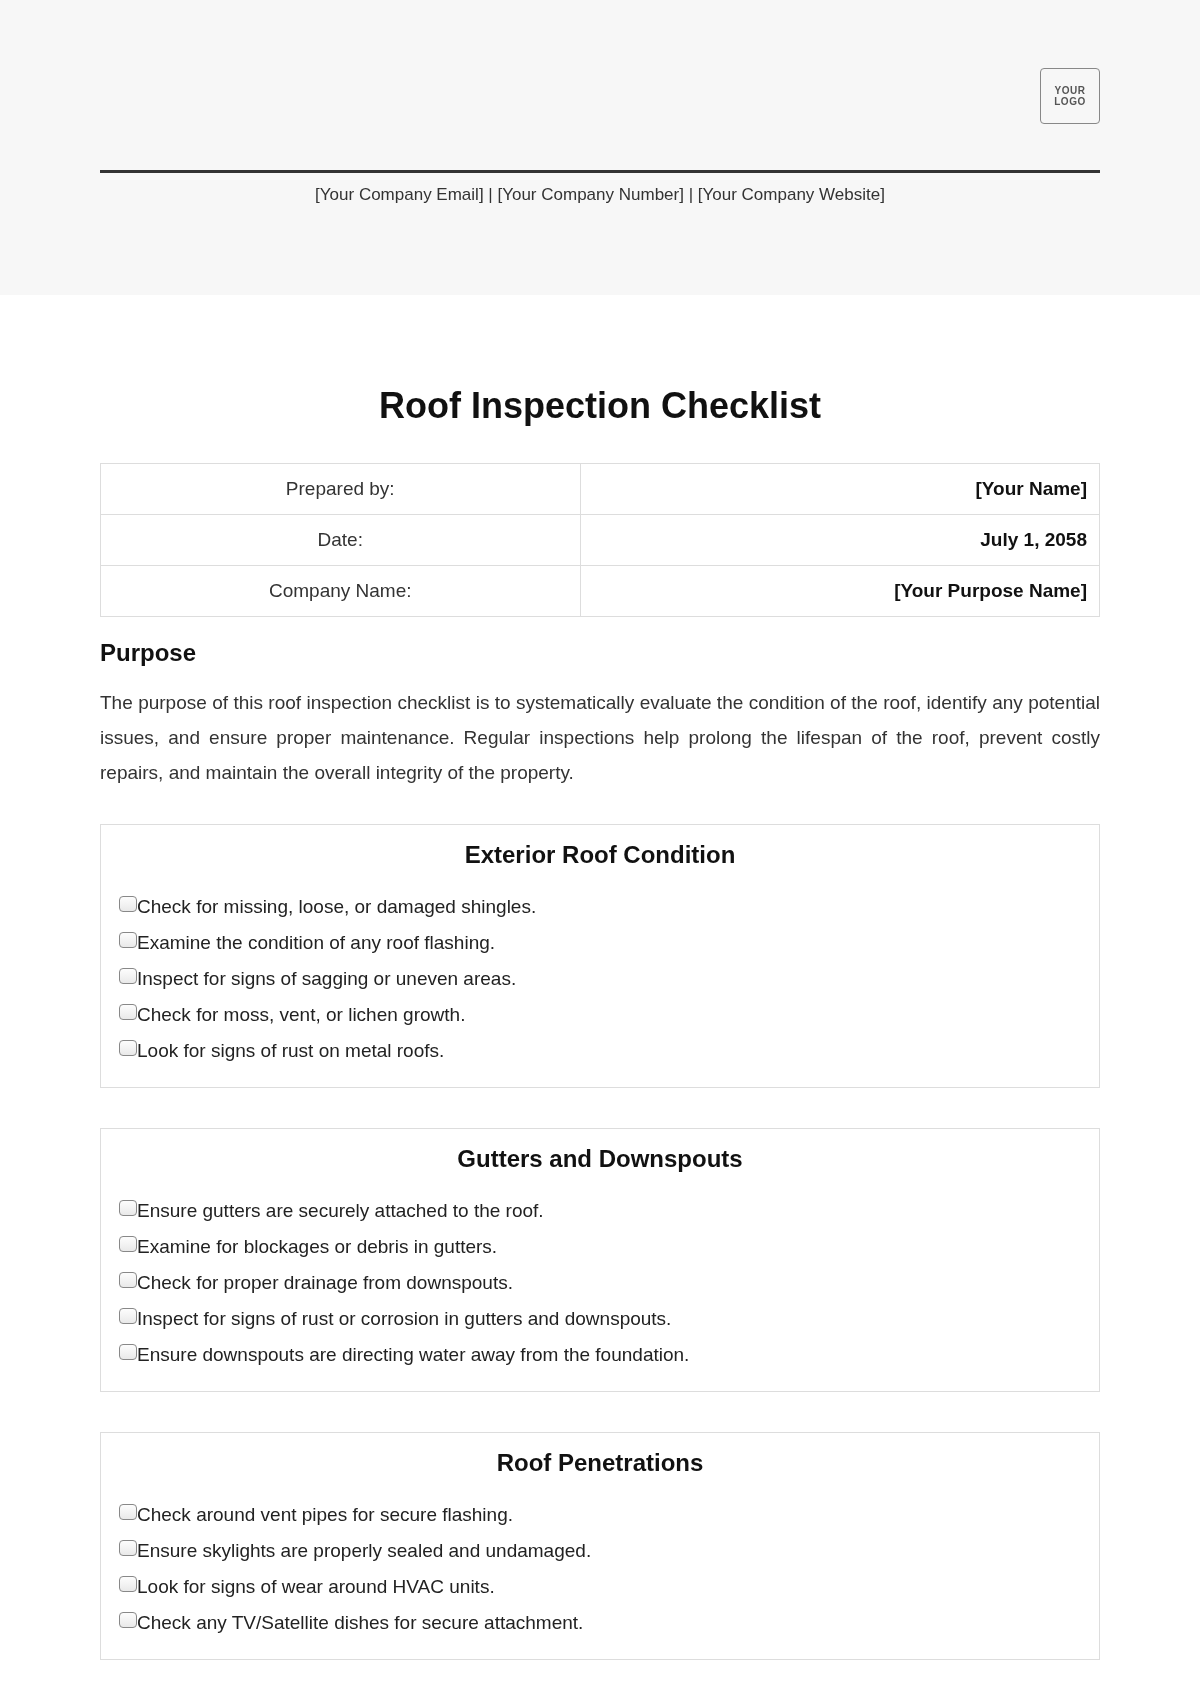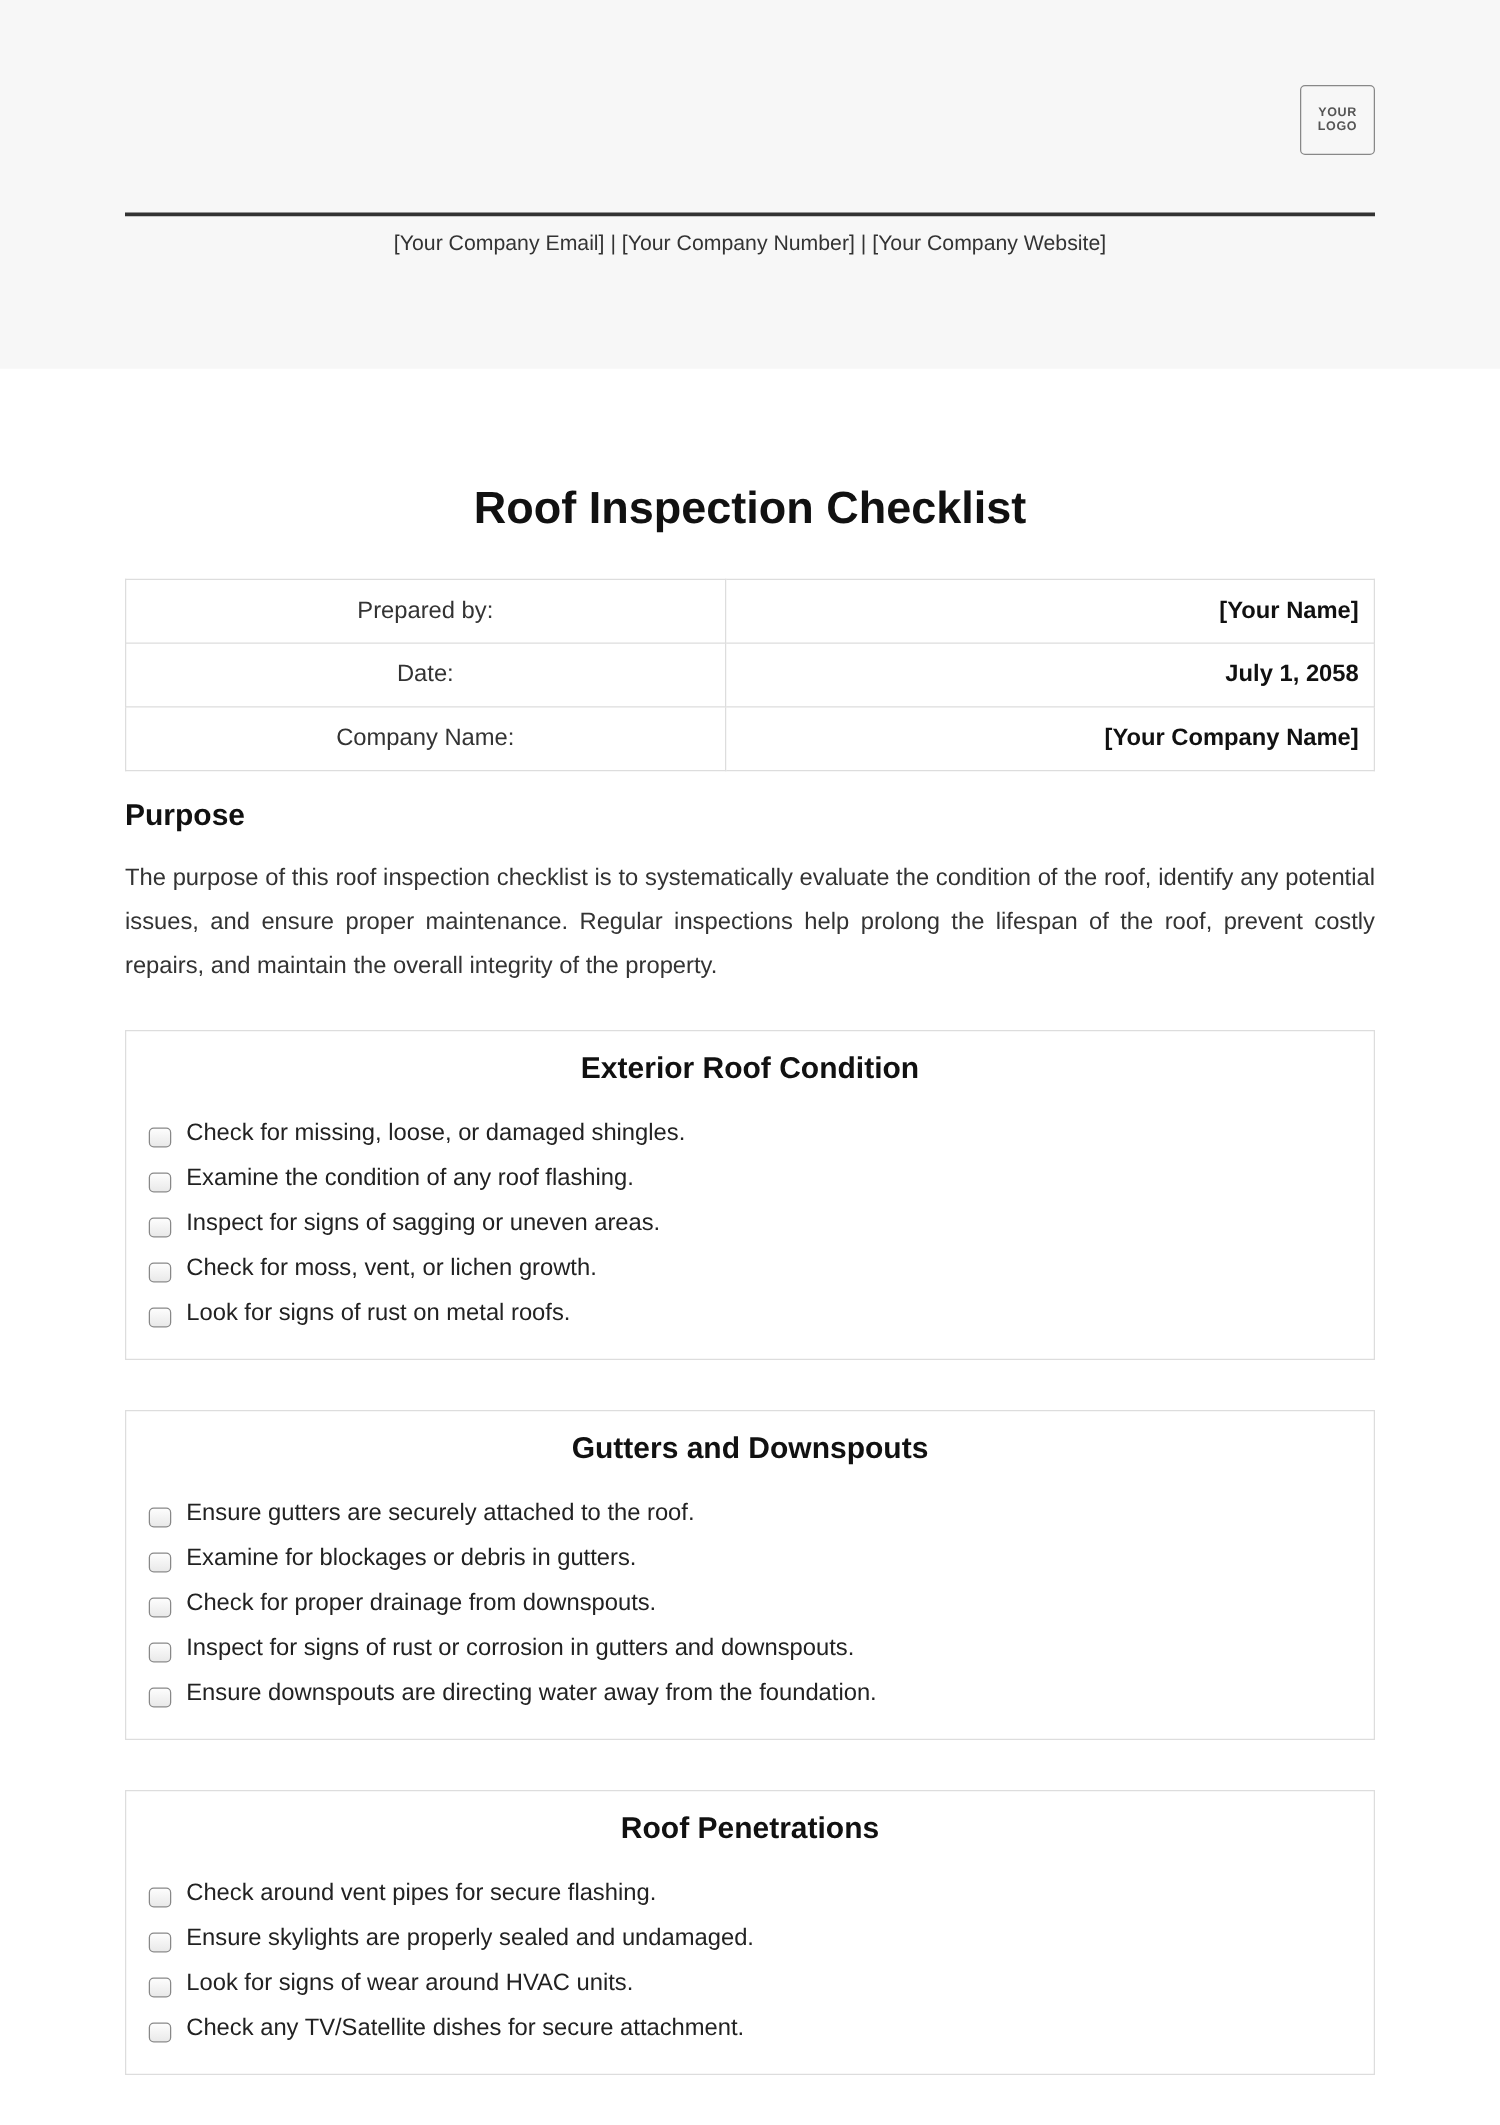--- a/index.html
+++ b/index.html
@@ -92,22 +92,21 @@
     font-size: 24px;
     font-weight: 800;
     padding: 16px 10px 20px 10px;
     color:#111;
   }
   .section-items {
     padding: 0 18px 18px 18px;
   }
   .item {
     display: flex;
-    align-items: flex-end;
-    gap: 12px;
+    align-items: flex-start;
     padding: 7px 0;
   }
   .cb {
     width: 18px;
     height: 16px;
     border: 1px solid #888;
     border-radius: 4px;
     background: linear-gradient(#fdfdfd, #e9e9e9);
     flex: 0 0 auto;
   }
@@ -136,21 +135,21 @@
           <tr>
         <td class="label">Prepared by:</td>
         <td class="value">[Your Name]</td>
       </tr>
       <tr>
         <td class="label">Date:</td>
         <td class="value">July 1, 2058</td>
       </tr>
       <tr>
         <td class="label">Company Name:</td>
-        <td class="value">[Your Company Name]</td>
+        <td class="value">[Your Purpose Name]</td>
       </tr>
     </tbody>
       </table>
 
     <h2 class="purpose-heading">Purpose</h2>
     <p class="purpose-text">The purpose of this roof inspection checklist is to systematically evaluate the condition of the roof, identify any potential issues, and ensure proper maintenance. Regular inspections help prolong the lifespan of the roof, prevent costly repairs, and maintain the overall integrity of the property.</p>
 
     <div class="section">
       <div class="section-title">Exterior Roof Condition</div>
       <div class="section-items">

